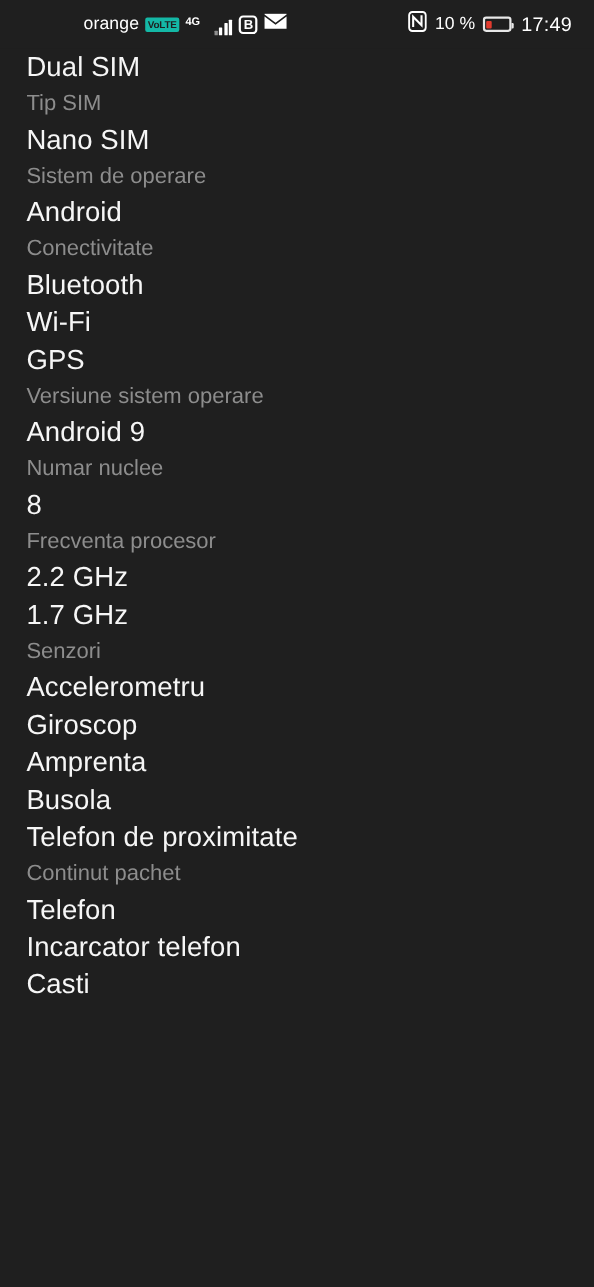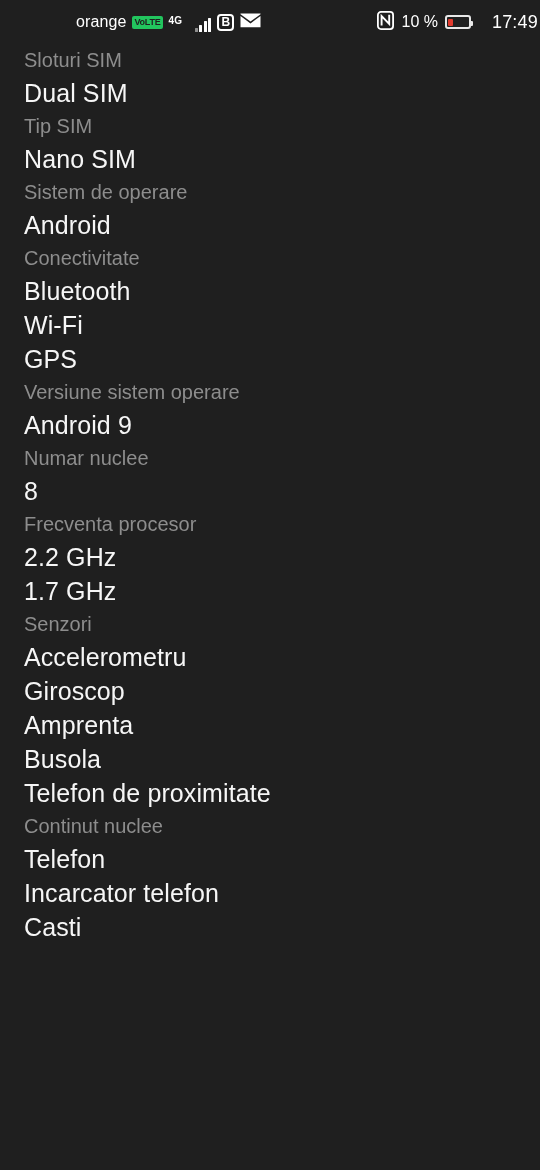--- a/index.html
+++ b/index.html
@@ -28,34 +28,34 @@
     position: absolute;
     left: 76px;
     top: 0;
     height: 44px;
     display: flex;
     align-items: center;
     gap: 6px;
   }
   .status-right {
     position: absolute;
-    right: 2px;
+    right: 20px;
     top: 0;
     height: 44px;
     display: flex;
     align-items: center;
     gap: 7px;
   }
   .carrier {
     color: #ffffff;
     font-size: 16px;
     letter-spacing: 0.1px;
   }
   .volte-badge {
-    background: #22c55e;
+    background: #14b8a6;
     color: #1f1f1f;
     font-size: 9px;
     font-weight: bold;
     line-height: 1;
     padding: 2px 2px 2px 2px;
     border-radius: 2px;
     letter-spacing: -0.2px;
   }
   .net-group {
     display: flex;
@@ -133,21 +133,21 @@
   .battery > span {
     display: block;
     height: 100%;
     background: #e23b2e;
     border-radius: 1px;
   }
   .clock {
     color: #ffffff;
     font-size: 18px;
     letter-spacing: 0.2px;
-    margin-left: 14px;
+    margin-left: 2px;
   }
 
   
   .spec-list {
     padding: 0 24px;
     box-sizing: border-box;
   }
   .spec-group { margin-bottom: 0; }
   .spec-label {
     color: #8d8d8d;
@@ -208,21 +208,20 @@
     <span class="battery">
       <span style="width:22%"></span>
     </span>
 
     <span class="clock">17:49</span>
   </div>
 </div>
 
 <div class="spec-list" id="spec-list">
     <div class="spec-group">
-      <div class="spec-label">Sloturi SIM</div>
       <div class="spec-value">Dual SIM</div>
     </div>
     <div class="spec-group">
       <div class="spec-label">Tip SIM</div>
       <div class="spec-value">Nano SIM</div>
     </div>
     <div class="spec-group">
       <div class="spec-label">Sistem de operare</div>
       <div class="spec-value">Android</div>
     </div>
@@ -247,18 +246,18 @@
     </div>
     <div class="spec-group">
       <div class="spec-label">Senzori</div>
       <div class="spec-value">Accelerometru</div>
       <div class="spec-value">Giroscop</div>
       <div class="spec-value">Amprenta</div>
       <div class="spec-value">Busola</div>
       <div class="spec-value">Telefon de proximitate</div>
     </div>
     <div class="spec-group">
-      <div class="spec-label">Continut nuclee</div>
+      <div class="spec-label">Continut pachet</div>
       <div class="spec-value">Telefon</div>
       <div class="spec-value">Incarcator telefon</div>
       <div class="spec-value">Casti</div>
     </div>
   </div>
 
 </body></html>

